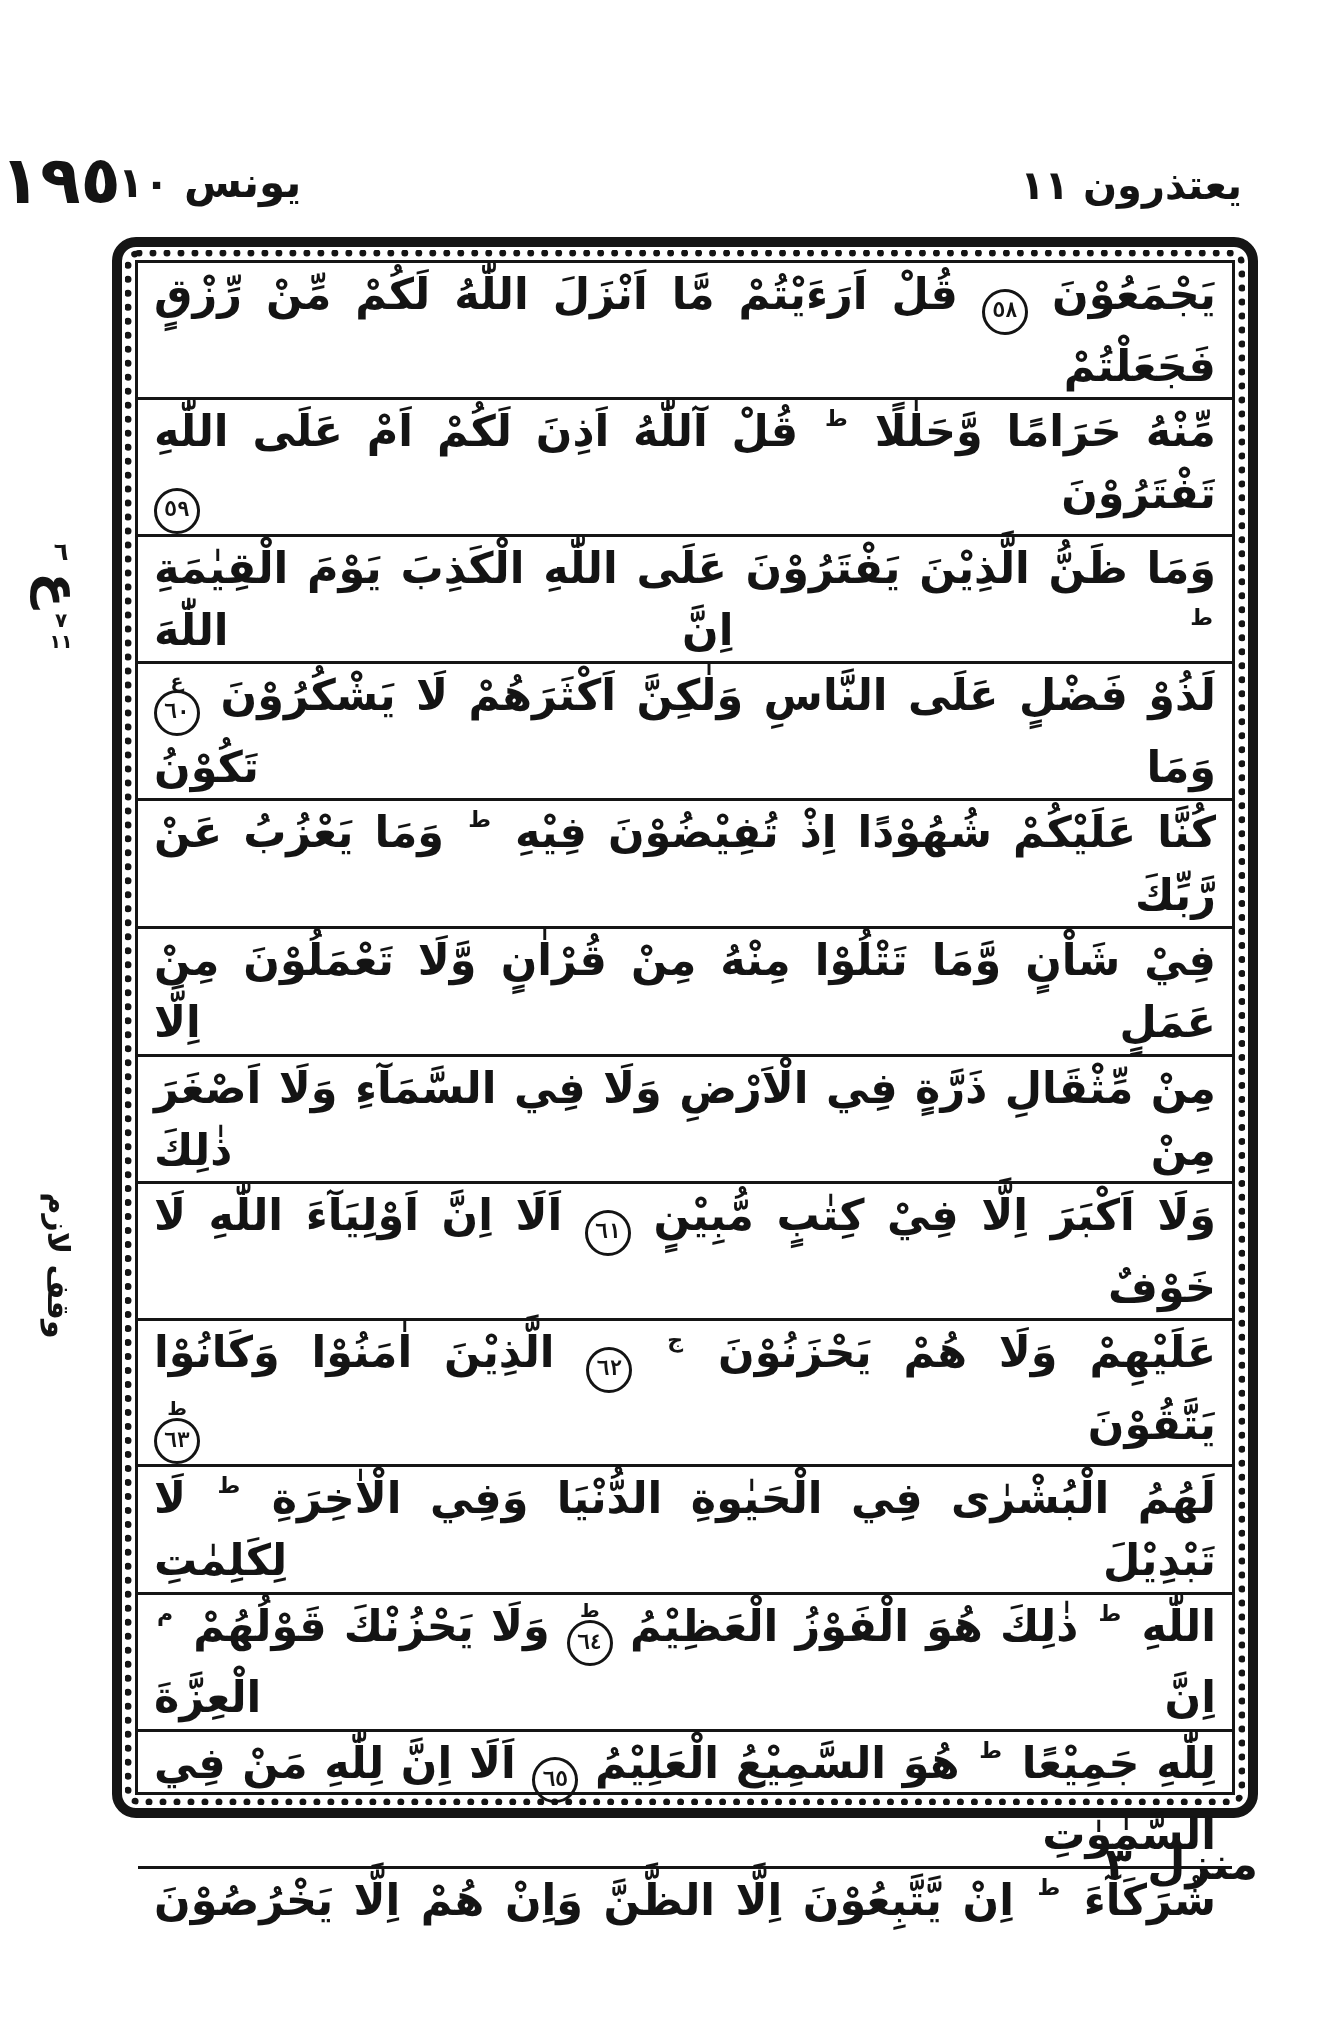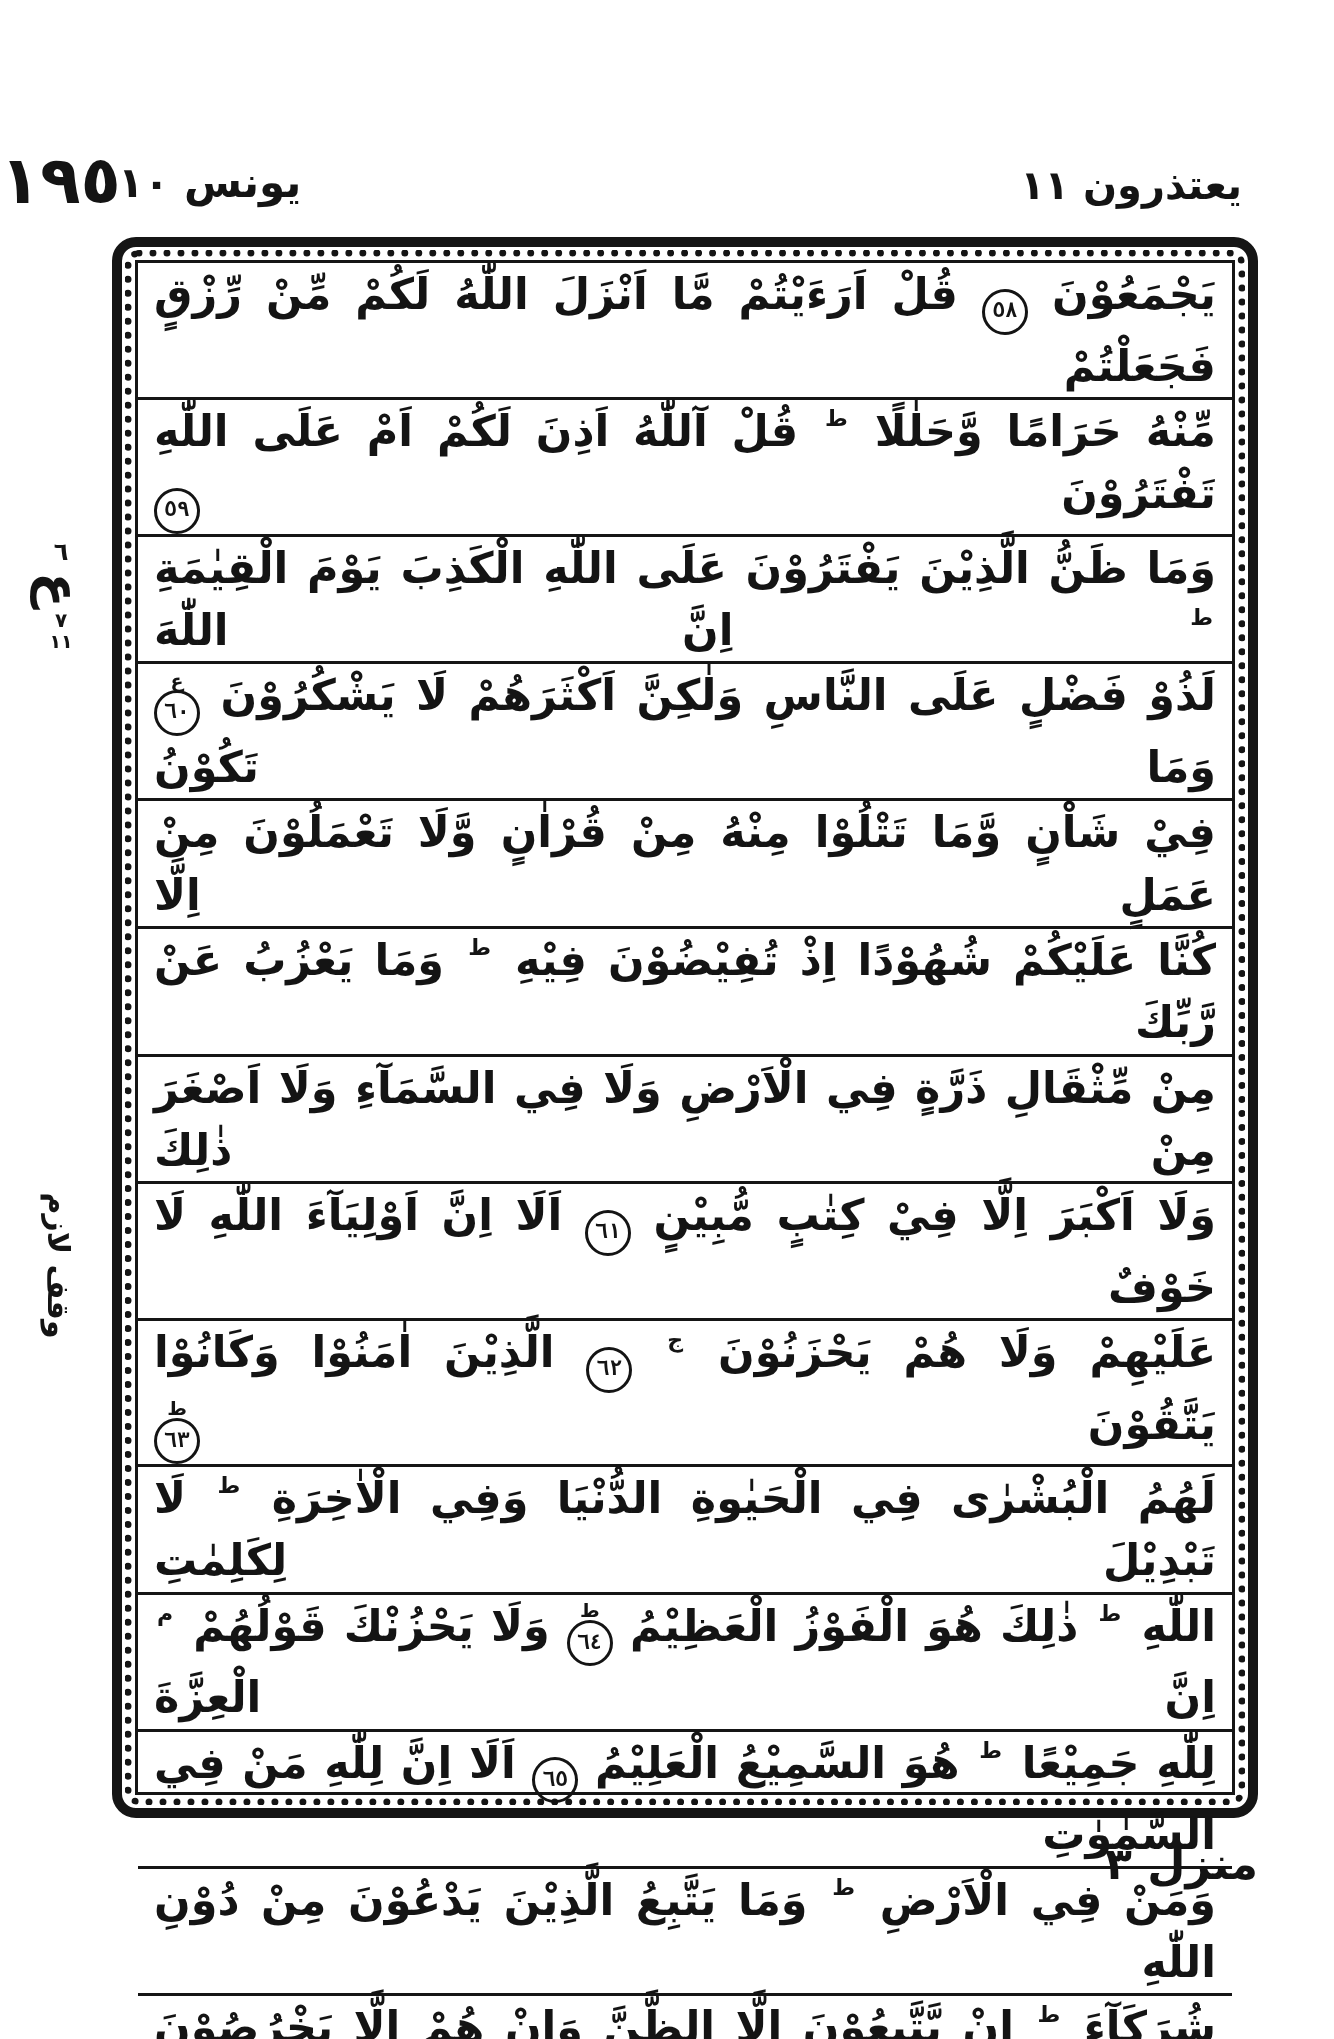--- a/index.html
+++ b/index.html
@@ -83,24 +83,24 @@
         <div class="row">
           <div class="line"><span class="txt">وَمَا ظَنُّ الَّذِيْنَ يَفْتَرُوْنَ عَلَى اللّٰهِ الْكَذِبَ يَوْمَ الْقِيٰمَةِ</span> <span class="waqf">ط</span> <span class="txt">اِنَّ اللّٰهَ</span> </div>
         </div>
         <div class="row">
           <div class="line"><span class="txt">لَذُوْ فَضْلٍ عَلَى النَّاسِ وَلٰكِنَّ اَكْثَرَهُمْ لَا يَشْكُرُوْنَ</span> <span class="ayah">
               <span class="num">٦٠</span>
               <span class="above">ع</span>
             </span> <span class="txt">وَمَا تَكُوْنُ</span> </div>
         </div>
         <div class="row">
-          <div class="line"><span class="txt">فِيْ شَاْنٍ وَّمَا تَتْلُوْا مِنْهُ مِنْ قُرْاٰنٍ وَّلَا تَعْمَلُوْنَ مِنْ عَمَلٍ اِلَّا</span> </div>
+          <div class="line"><span class="txt">كُنَّا عَلَيْكُمْ شُهُوْدًا اِذْ تُفِيْضُوْنَ فِيْهِ</span> <span class="waqf">ط</span> <span class="txt">وَمَا يَعْزُبُ عَنْ رَّبِّكَ</span> </div>
         </div>
         <div class="row">
-          <div class="line"><span class="txt">كُنَّا عَلَيْكُمْ شُهُوْدًا اِذْ تُفِيْضُوْنَ فِيْهِ</span> <span class="waqf">ط</span> <span class="txt">وَمَا يَعْزُبُ عَنْ رَّبِّكَ</span> </div>
+          <div class="line"><span class="txt">فِيْ شَاْنٍ وَّمَا تَتْلُوْا مِنْهُ مِنْ قُرْاٰنٍ وَّلَا تَعْمَلُوْنَ مِنْ عَمَلٍ اِلَّا</span> </div>
         </div>
         <div class="row">
           <div class="line"><span class="txt">مِنْ مِّثْقَالِ ذَرَّةٍ فِي الْاَرْضِ وَلَا فِي السَّمَآءِ وَلَا اَصْغَرَ مِنْ ذٰلِكَ</span> </div>
         </div>
         <div class="row">
           <div class="line"><span class="txt">وَلَا اَكْبَرَ اِلَّا فِيْ كِتٰبٍ مُّبِيْنٍ</span> <span class="ayah">
               <span class="num">٦١</span>
             </span> <span class="txt">اَلَا اِنَّ اَوْلِيَآءَ اللّٰهِ لَا خَوْفٌ</span> </div>
         </div>
         <div class="row">
@@ -119,22 +119,19 @@
               <span class="num">٦٤</span>
               <span class="above">ط</span>
             </span> <span class="txt">وَلَا يَحْزُنْكَ قَوْلُهُمْ</span> <span class="waqf">م</span> <span class="txt">اِنَّ الْعِزَّةَ</span> </div>
         </div>
         <div class="row">
           <div class="line"><span class="txt">لِلّٰهِ جَمِيْعًا</span> <span class="waqf">ط</span> <span class="txt">هُوَ السَّمِيْعُ الْعَلِيْمُ</span> <span class="ayah">
               <span class="num">٦٥</span>
             </span> <span class="txt">اَلَا اِنَّ لِلّٰهِ مَنْ فِي السَّمٰوٰتِ</span> </div>
         </div>
         <div class="row">
-          <div class="line"><span class="txt">وَمَنْ فِي الْاَرْضِ</span> <span class="waqf">ط</span> <span class="txt">وَمَا يَتَّبِعُ الَّذِيْنَ يَدْعُوْنَ مِنْ دُوْنِ اللّٰهِ</span> </div>
-        </div>
-        <div class="row">
           <div class="line"><span class="txt">شُرَكَآءَ</span> <span class="waqf">ط</span> <span class="txt">اِنْ يَّتَّبِعُوْنَ اِلَّا الظَّنَّ وَاِنْ هُمْ اِلَّا يَخْرُصُوْنَ</span>  </div>
         </div>
       </div>
   </div>
 </div>
 
 <div class="footer">منزل ٣</div>
 
 </body></html>

